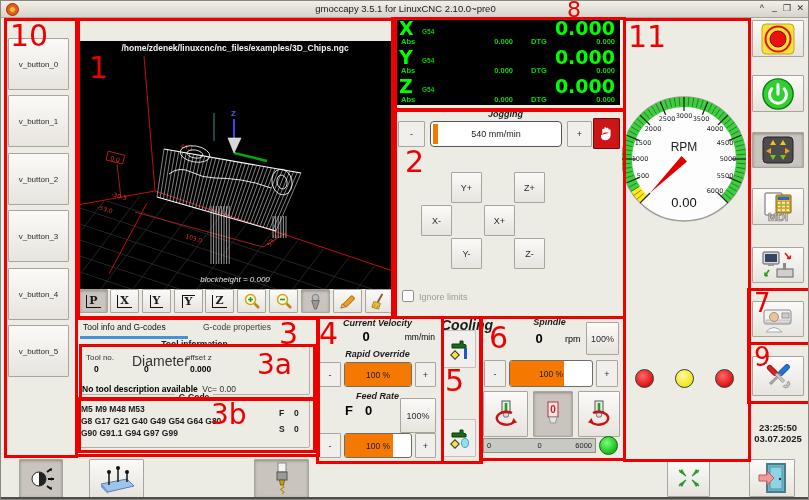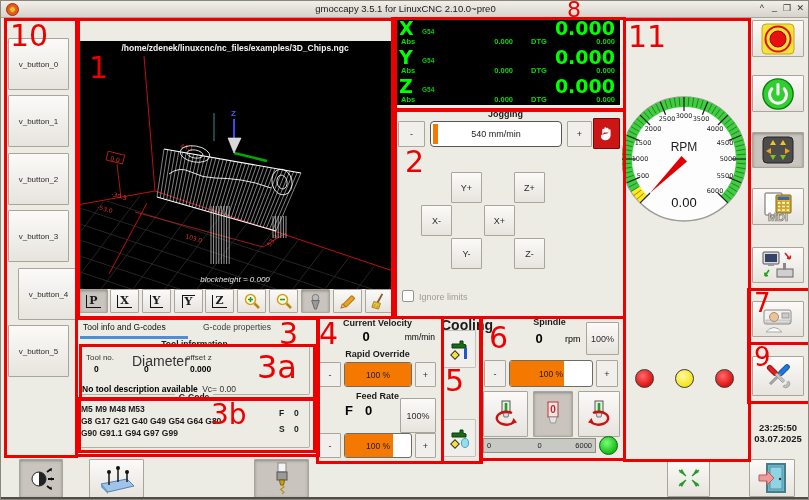--- a/index.html
+++ b/index.html
@@ -5,21 +5,21 @@
   html,body{margin:0;padding:0;}
   body{width:809px;height:500px;position:relative;overflow:hidden;
        background:#ecebe4;font-family:"Liberation Sans",sans-serif;
        -webkit-font-smoothing:antialiased;border:1px solid #8a8780;box-sizing:border-box;}
   .abs{position:absolute;box-sizing:border-box;}
   .btn{position:absolute;box-sizing:border-box;background:linear-gradient(#fbfaf8,#e7e4de);
        border:1px solid #a9a59c;border-radius:1px;display:flex;align-items:center;
        justify-content:center;font-size:9px;color:#2c2c2c;cursor:default;}
   .btn.pressed{background:#c9c5be;box-shadow:inset 0 1px 3px rgba(0,0,0,.3);}
   .btn.flat{background:#f1efeb;}
-  .title{font-weight:bold;font-size:9px;color:#1b1b1b;text-align:center;position:absolute;box-sizing:border-box;}
+  .title{font-weight:bold;font-size:9px;color:#1b1b1b;text-align:center;position:absolute;box-sizing:border-box;font-style:italic;}
   .orange-bar{position:absolute;box-sizing:border-box;border:1px solid #6f6c66;border-radius:3px;background:#fff;overflow:hidden;}
   .orange-bar .fill{position:absolute;left:0;top:0;bottom:0;background:#f57900;}
   .orange-bar .txt{position:absolute;inset:0;display:flex;align-items:center;justify-content:center;
        font-size:8.5px;color:#1a1a1a;}
   .anno{position:absolute;border:3px solid #ec0000;z-index:40;pointer-events:none;}
   .anno-label{position:absolute;color:#ec0000;z-index:41;pointer-events:none;
        font-family:"DejaVu Sans",sans-serif;font-size:30px;line-height:1;}
   .dro-row{position:absolute;left:0;width:227px;height:29px;}
   .dro-letter{position:absolute;left:6px;top:0px;font-size:19px;font-weight:bold;color:#00ff00;font-family:"DejaVu Sans",sans-serif;}
   .dro-sys{position:absolute;left:29px;top:11px;font-size:6.5px;font-weight:bold;color:#00cc00;}
@@ -48,21 +48,21 @@
   <div class="abs" style="right:33px;top:1px;font-size:9px;color:#333;">_</div>
   <div class="abs" style="right:19px;top:2px;font-size:9px;color:#333;">❒</div>
   <div class="abs" style="right:6px;top:2px;font-size:9px;color:#333;">✕</div>
 </div>
 
 <div class="abs" style="left:0;top:17px;width:75px;height:438px;">
   <div class="btn" style="left:7px;top:20px;width:61px;height:52px;font-size:8px;">v_button_0</div>
   <div class="btn" style="left:7px;top:77px;width:61px;height:52px;font-size:8px;">v_button_1</div>
   <div class="btn" style="left:7px;top:135px;width:61px;height:52px;font-size:8px;">v_button_2</div>
   <div class="btn" style="left:7px;top:192px;width:61px;height:52px;font-size:8px;">v_button_3</div>
-  <div class="btn" style="left:17px;top:250px;width:61px;height:52px;font-size:8px;">v_button_4</div>
+  <div class="btn" style="left:7px;top:250px;width:61px;height:52px;font-size:8px;">v_button_4</div>
   <div class="btn" style="left:7px;top:307px;width:61px;height:52px;font-size:8px;">v_button_5</div>
 </div>
 
 <div class="abs" style="left:76px;top:17px;width:316px;height:296px;background:#ecebe4;">
   <div class="abs" style="left:0;top:23px;width:316px;height:15px;background:#000;color:#f2f2f2;font-size:8.5px;font-weight:bold;text-align:center;line-height:15px;white-space:nowrap;overflow:hidden;">/home/zdenek/linuxcnc/nc_files/examples/3D_Chips.ngc</div>
 
   <svg class="abs" style="left:0;top:38px;" width="316" height="233" viewBox="0 0 316 233">
     <rect x="0" y="0" width="316" height="233" fill="#000"></rect>
     <clipPath id="gridclip">
         <polygon points="0,150 78,137 316,216 316,233 0,233"></polygon>
@@ -656,21 +656,21 @@
 <div class="anno" style="left:440px;top:315px;width:36px;height:142px;"></div>
 <div class="anno" style="left:478px;top:315px;width:141px;height:139px;"></div>
 <div class="anno" style="left:746px;top:287px;width:60px;height:51px;"></div>
 <div class="anno" style="left:746px;top:341px;width:60px;height:56px;"></div>
 <div class="anno" style="left:3px;top:17px;width:68px;height:434px;"></div>
 <div class="anno" style="left:622px;top:17px;width:122px;height:438px;"></div>
 
 <div class="anno-label" style="left:88px;top:52px;">1</div>
 <div class="anno-label" style="left:404px;top:146px;">2</div>
 <div class="anno-label" style="left:278px;top:318px;">3</div>
-<div class="anno-label" style="left:256px;top:350px;font-size:32px;">3a</div>
+<div class="anno-label" style="left:256px;top:350px;font-size:28px;">3a</div>
 <div class="anno-label" style="left:210px;top:400px;font-size:28px;">3b</div>
 <div class="anno-label" style="left:318px;top:318px;">4</div>
 <div class="anno-label" style="left:444px;top:365px;">5</div>
 <div class="anno-label" style="left:488px;top:322px;">6</div>
 <div class="anno-label" style="left:753px;top:289px;font-size:26px;">7</div>
 <div class="anno-label" style="left:566px;top:-2px;font-size:22px;">8</div>
 <div class="anno-label" style="left:753px;top:343px;font-size:26px;">9</div>
 <div class="anno-label" style="left:9px;top:20px;">10</div>
 <div class="anno-label" style="left:627px;top:21px;">11</div>
 

